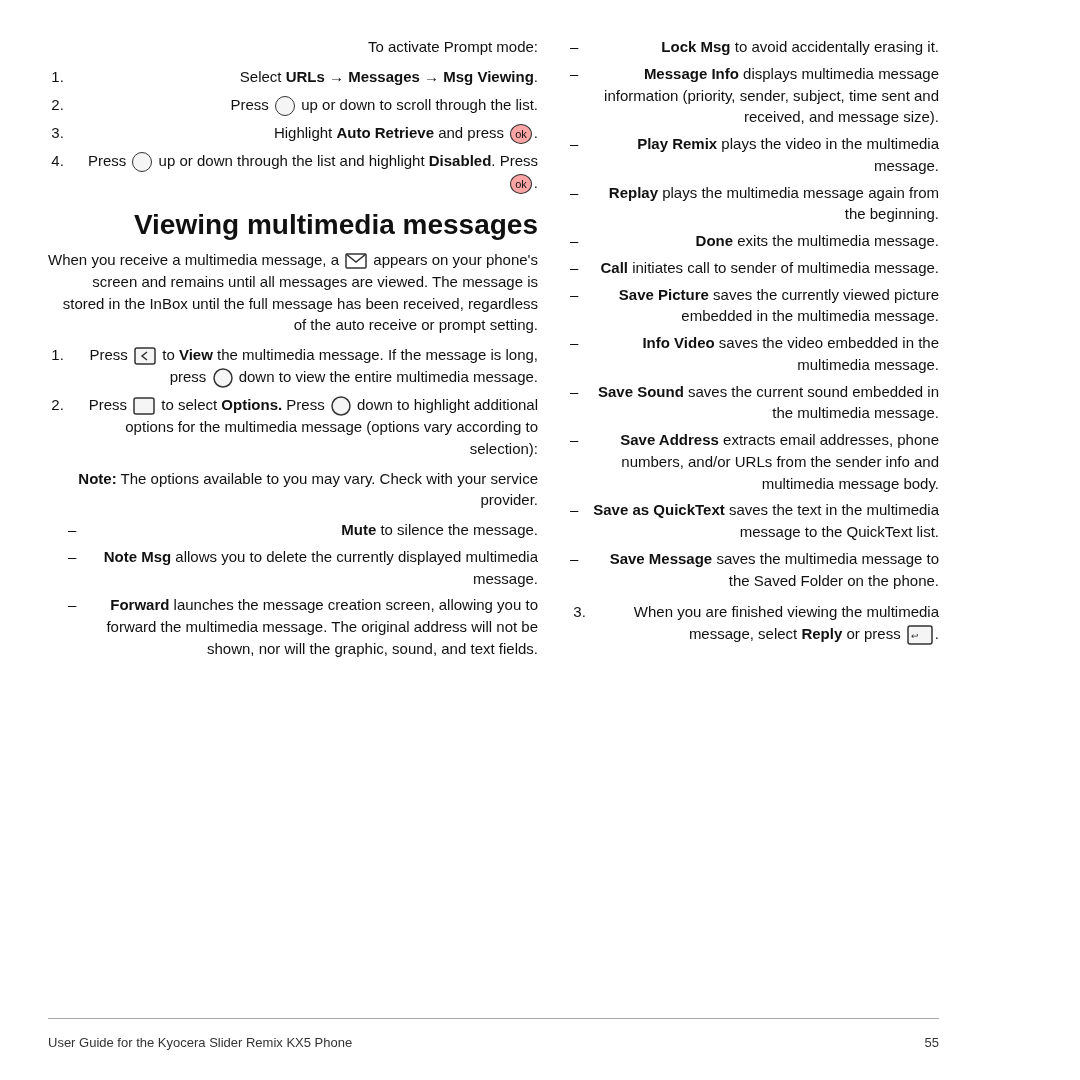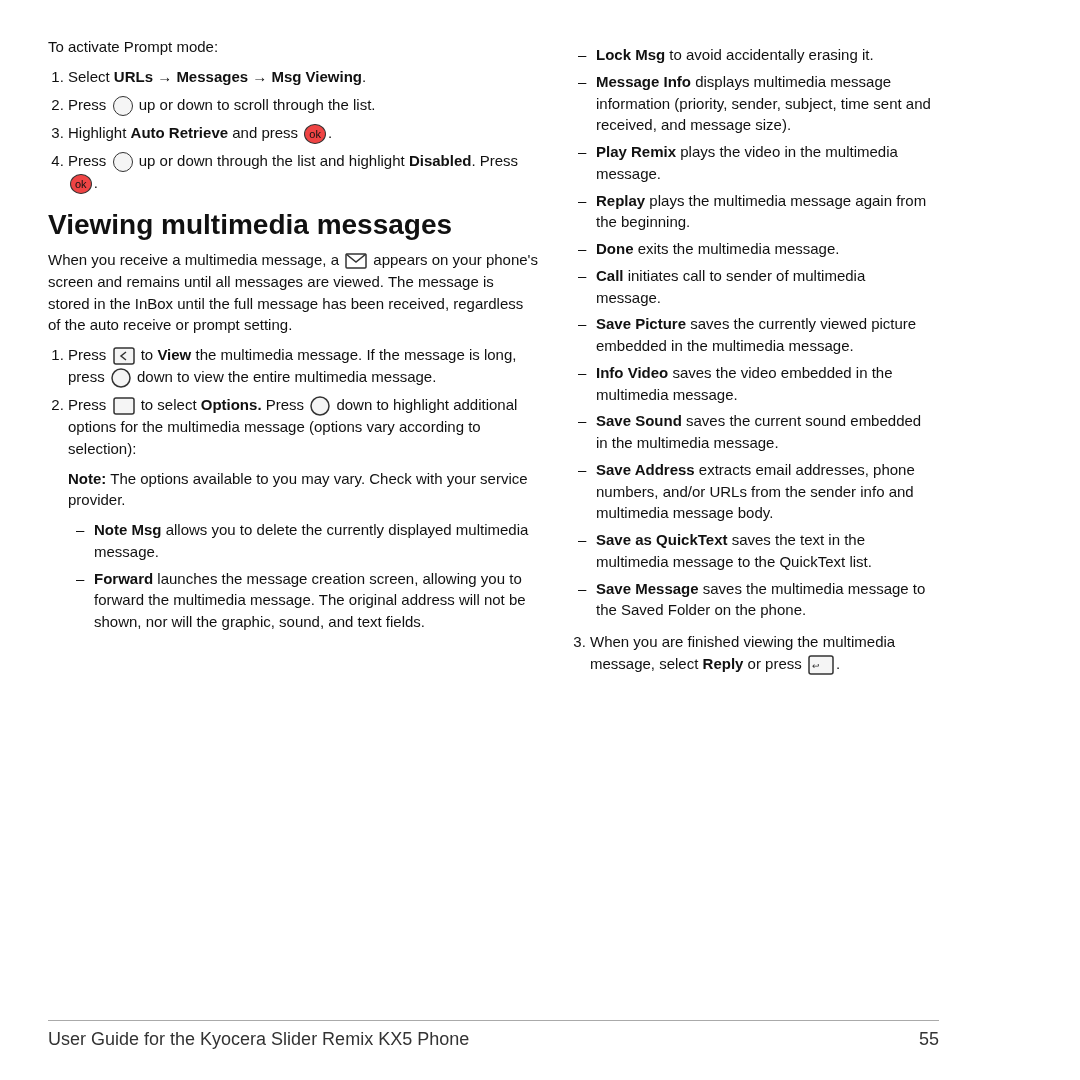--- a/index.html
+++ b/index.html
@@ -11,20 +11,21 @@
       font-size: 15px;
       color: #111;
       overflow: hidden;
     }
     .page {
       width: 987px;
       height: 1080px;
       padding: 36px 48px 30px 48px;
       display: flex;
       flex-direction: column;
+      text-align: right;
     }
     .content-area {
       display: flex;
       flex-direction: row;
       gap: 32px;
       flex: 1;
     }
     .left-col {
       flex: 0 0 490px;
       max-width: 490px;
@@ -37,21 +38,21 @@
       font-size: 28px;
       font-weight: bold;
       margin: 14px 0 8px 0;
       line-height: 1.2;
     }
     ol { padding-left: 20px; margin-bottom: 8px; }
     ol li { margin-bottom: 6px; line-height: 1.45; }
     ul.options-list {
       list-style: none;
       padding-left: 0;
-      margin: 8px;
+      margin: 0;
     }
     ul.options-list li {
       margin-bottom: 5px;
       line-height: 1.45;
       padding-left: 18px;
       position: relative;
     }
     ul.options-list li::before {
       content: '–';
       position: absolute;
@@ -74,31 +75,31 @@
       background: #f5f5f5;
     }
     .icon-ok {
       display: inline-block;
       border: 1.5px solid #333;
       border-radius: 50%;
       padding: 0 4px;
       font-size: 11px;
       vertical-align: middle;
       margin: 0 2px;
-      background: #ef4444;
+      background: #fca5a5;
       line-height: 18px;
     }
     .footer {
       border-top: 1px solid #aaa;
-      padding-top: 8px;
+      padding-top: 16px;
       margin-top: 10px;
       display: flex;
       justify-content: space-between;
       align-items: center;
-      font-size: 18px;
+      font-size: 13px;
       color: #333;
     }
   </style>
 </head>
 <body>
 
 <div class="page">
   <div class="content-area">
 
     <div class="left-col">
@@ -151,20 +152,21 @@
           <svg width="20" height="20" viewBox="0 0 20 20" style="display:inline-block;vertical-align:middle;margin:0 2px;" fill="#f5f5f5" stroke="#333" stroke-width="1.5">
             <circle cx="10" cy="10" r="9"></circle>
           </svg>
           down to highlight additional options for the multimedia message (options vary according to selection):
 
           <div class="note-block">
             <span class="note-label">Note:</span>  The options available to you may vary. Check with your service provider.
           </div>
 
           <ul class="options-list">
+            <li><span class="bold">Mute</span> to silence the message.</li>
             <li><span class="bold">Note Msg</span> allows you to delete the currently displayed multimedia message.</li>
             <li><span class="bold">Forward</span> launches the message creation screen, allowing you to forward the multimedia message. The original address will not be shown, nor will the graphic, sound, and text fields.</li>
           </ul>
         </li>
       </ol>
     </div>
 
     <div class="right-col">
       <ul class="options-list">
         <li><span class="bold">Lock Msg</span> to avoid accidentally erasing it.</li>

